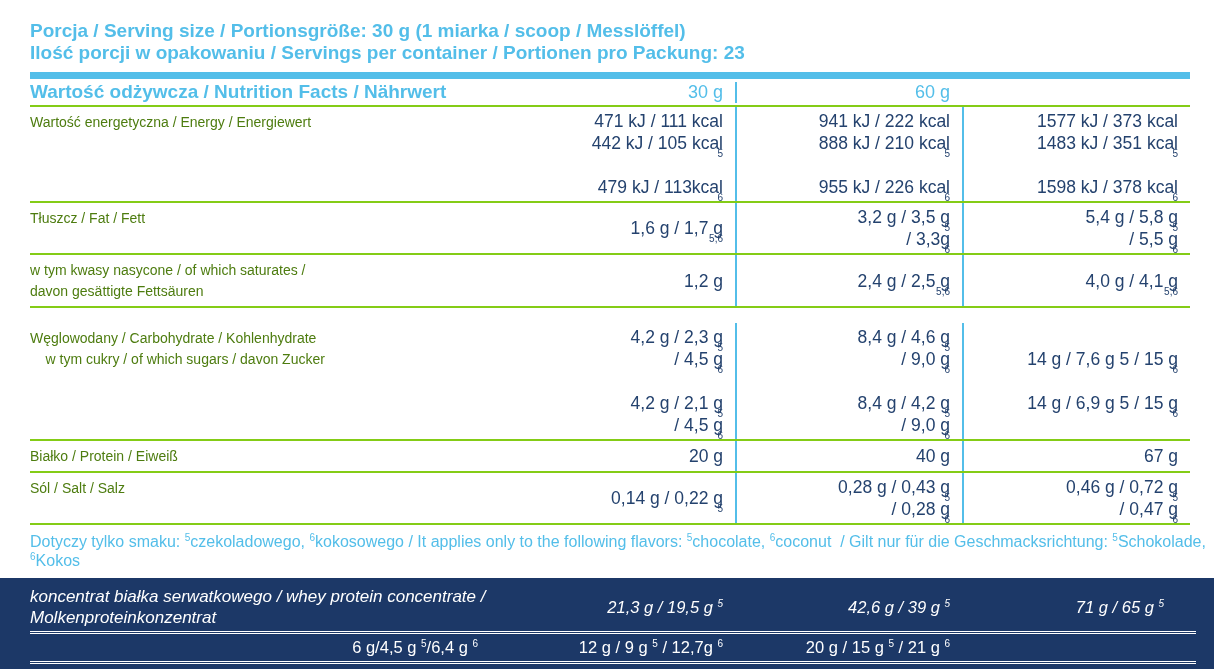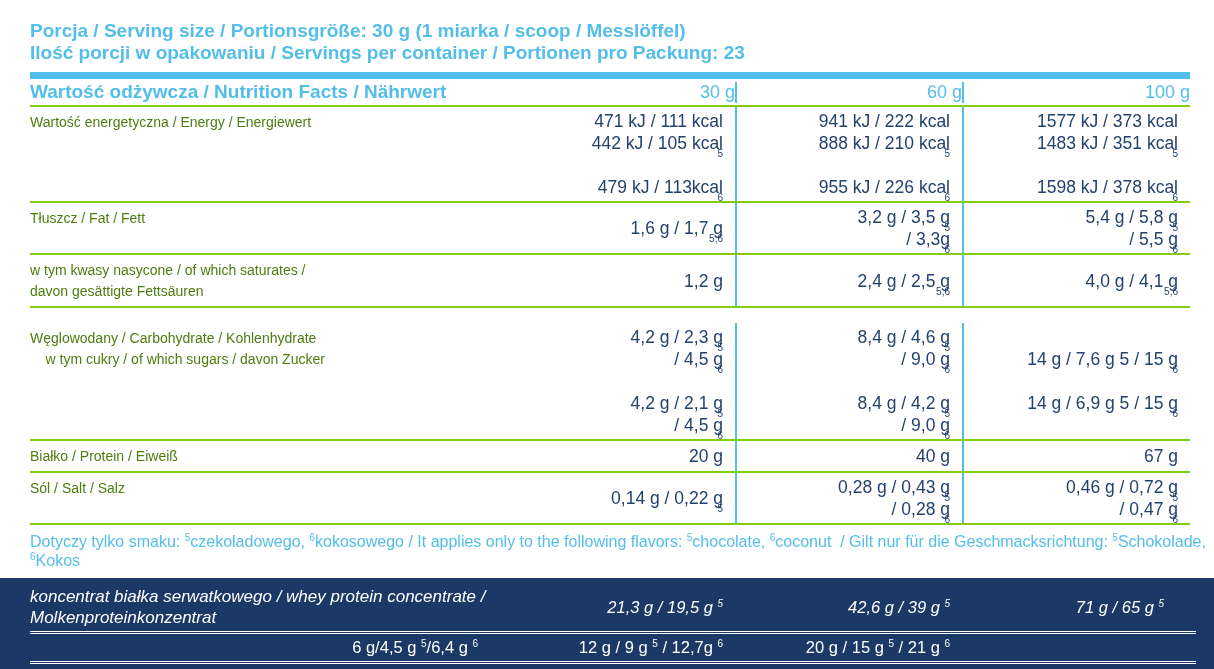--- a/index.html
+++ b/index.html
@@ -23,21 +23,21 @@
 
   
   .ntable { width: 1160px; margin-left: 30px; }
   .t-row {
     display: grid;
     grid-template-columns: 460px 245px 227px 228px;
     border-bottom: 2px solid #84cc16;
   }
   .t-head { min-height: 26px; align-items: center; }
   .t-head .title { color: #53BEE9; font-weight: bold; font-size: 19px; padding: 2px 0; }
-  .t-head .col-h { color: #53BEE9; font-size: 18px; text-align: right; }
+  .t-head .col-h { color: #53BEE9; font-size: 18px; text-align: right; padding-right: 12px; }
   .lbl {
     color: #4d7c0f; font-size: 14px; line-height: 21px;
     padding: 5px 0 4px 0; align-self: start;
   }
   .val {
     color: #24426E; font-size: 17.5px; line-height: 22px;
     display: flex; flex-direction: column; justify-content: center;
     text-align: right; padding: 3px 12px 3px 0;
   }
   .bl { border-left: 2px solid #53BEE9; }
@@ -87,21 +87,20 @@
   </div>
 
   <div class="thick-bar"></div>
 
   <div class="ntable">
 
     <div class="t-row t-head">
       <div class="title">Wartość odżywcza / Nutrition Facts / Nährwert</div>
       <div class="col-h">30 g</div>
       <div class="col-h bl">60 g</div>
-      <div class="col-h bl">100 g</div>
     </div>
 
     <div class="t-row r-energy">
       <div class="lbl">Wartość energetyczna / Energy / Energiewert</div>
       <div class="val">471 kJ / 111 kcal<br>442 kJ / 105 kcal <sup>5</sup><br>479 kJ / 113kcal <sup>6</sup></div>
       <div class="val bl">941 kJ / 222 kcal<br>888 kJ / 210 kcal <sup>5</sup><br>955 kJ / 226 kcal <sup>6</sup></div>
       <div class="val bl">1577 kJ / 373 kcal<br>1483 kJ / 351 kcal <sup>5</sup><br>1598 kJ / 378 kcal <sup>6</sup></div>
     </div>
 
     <div class="t-row r-fat">

